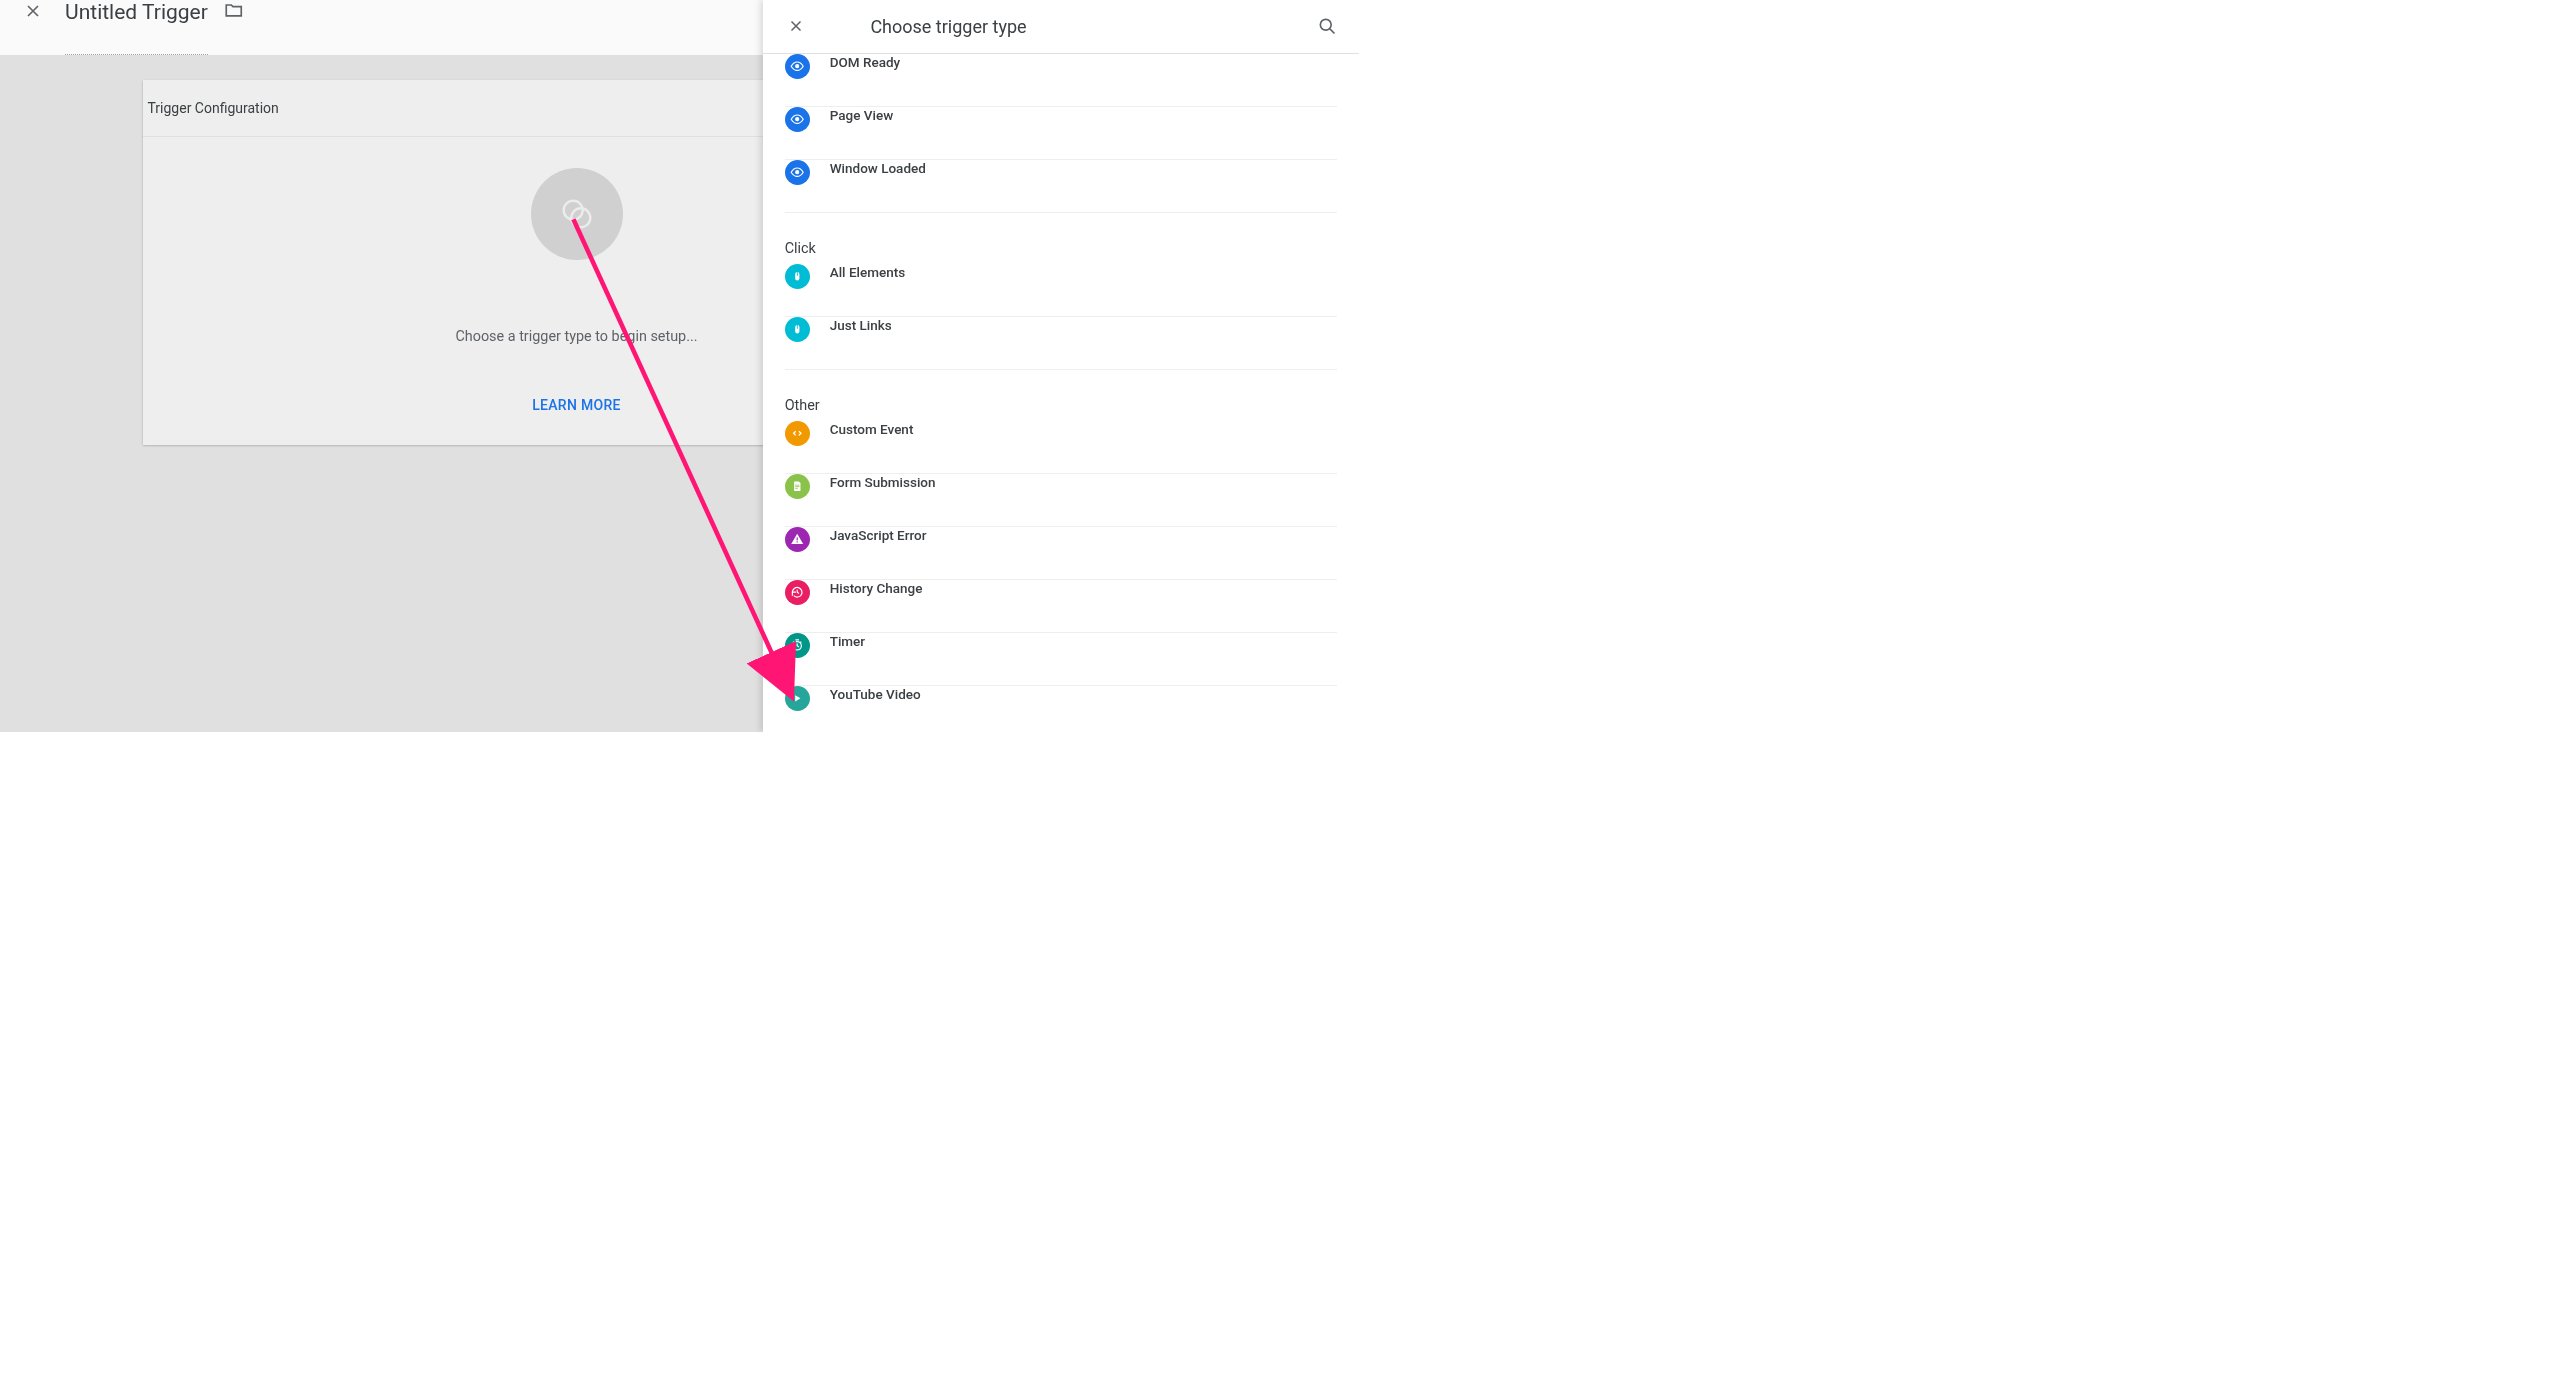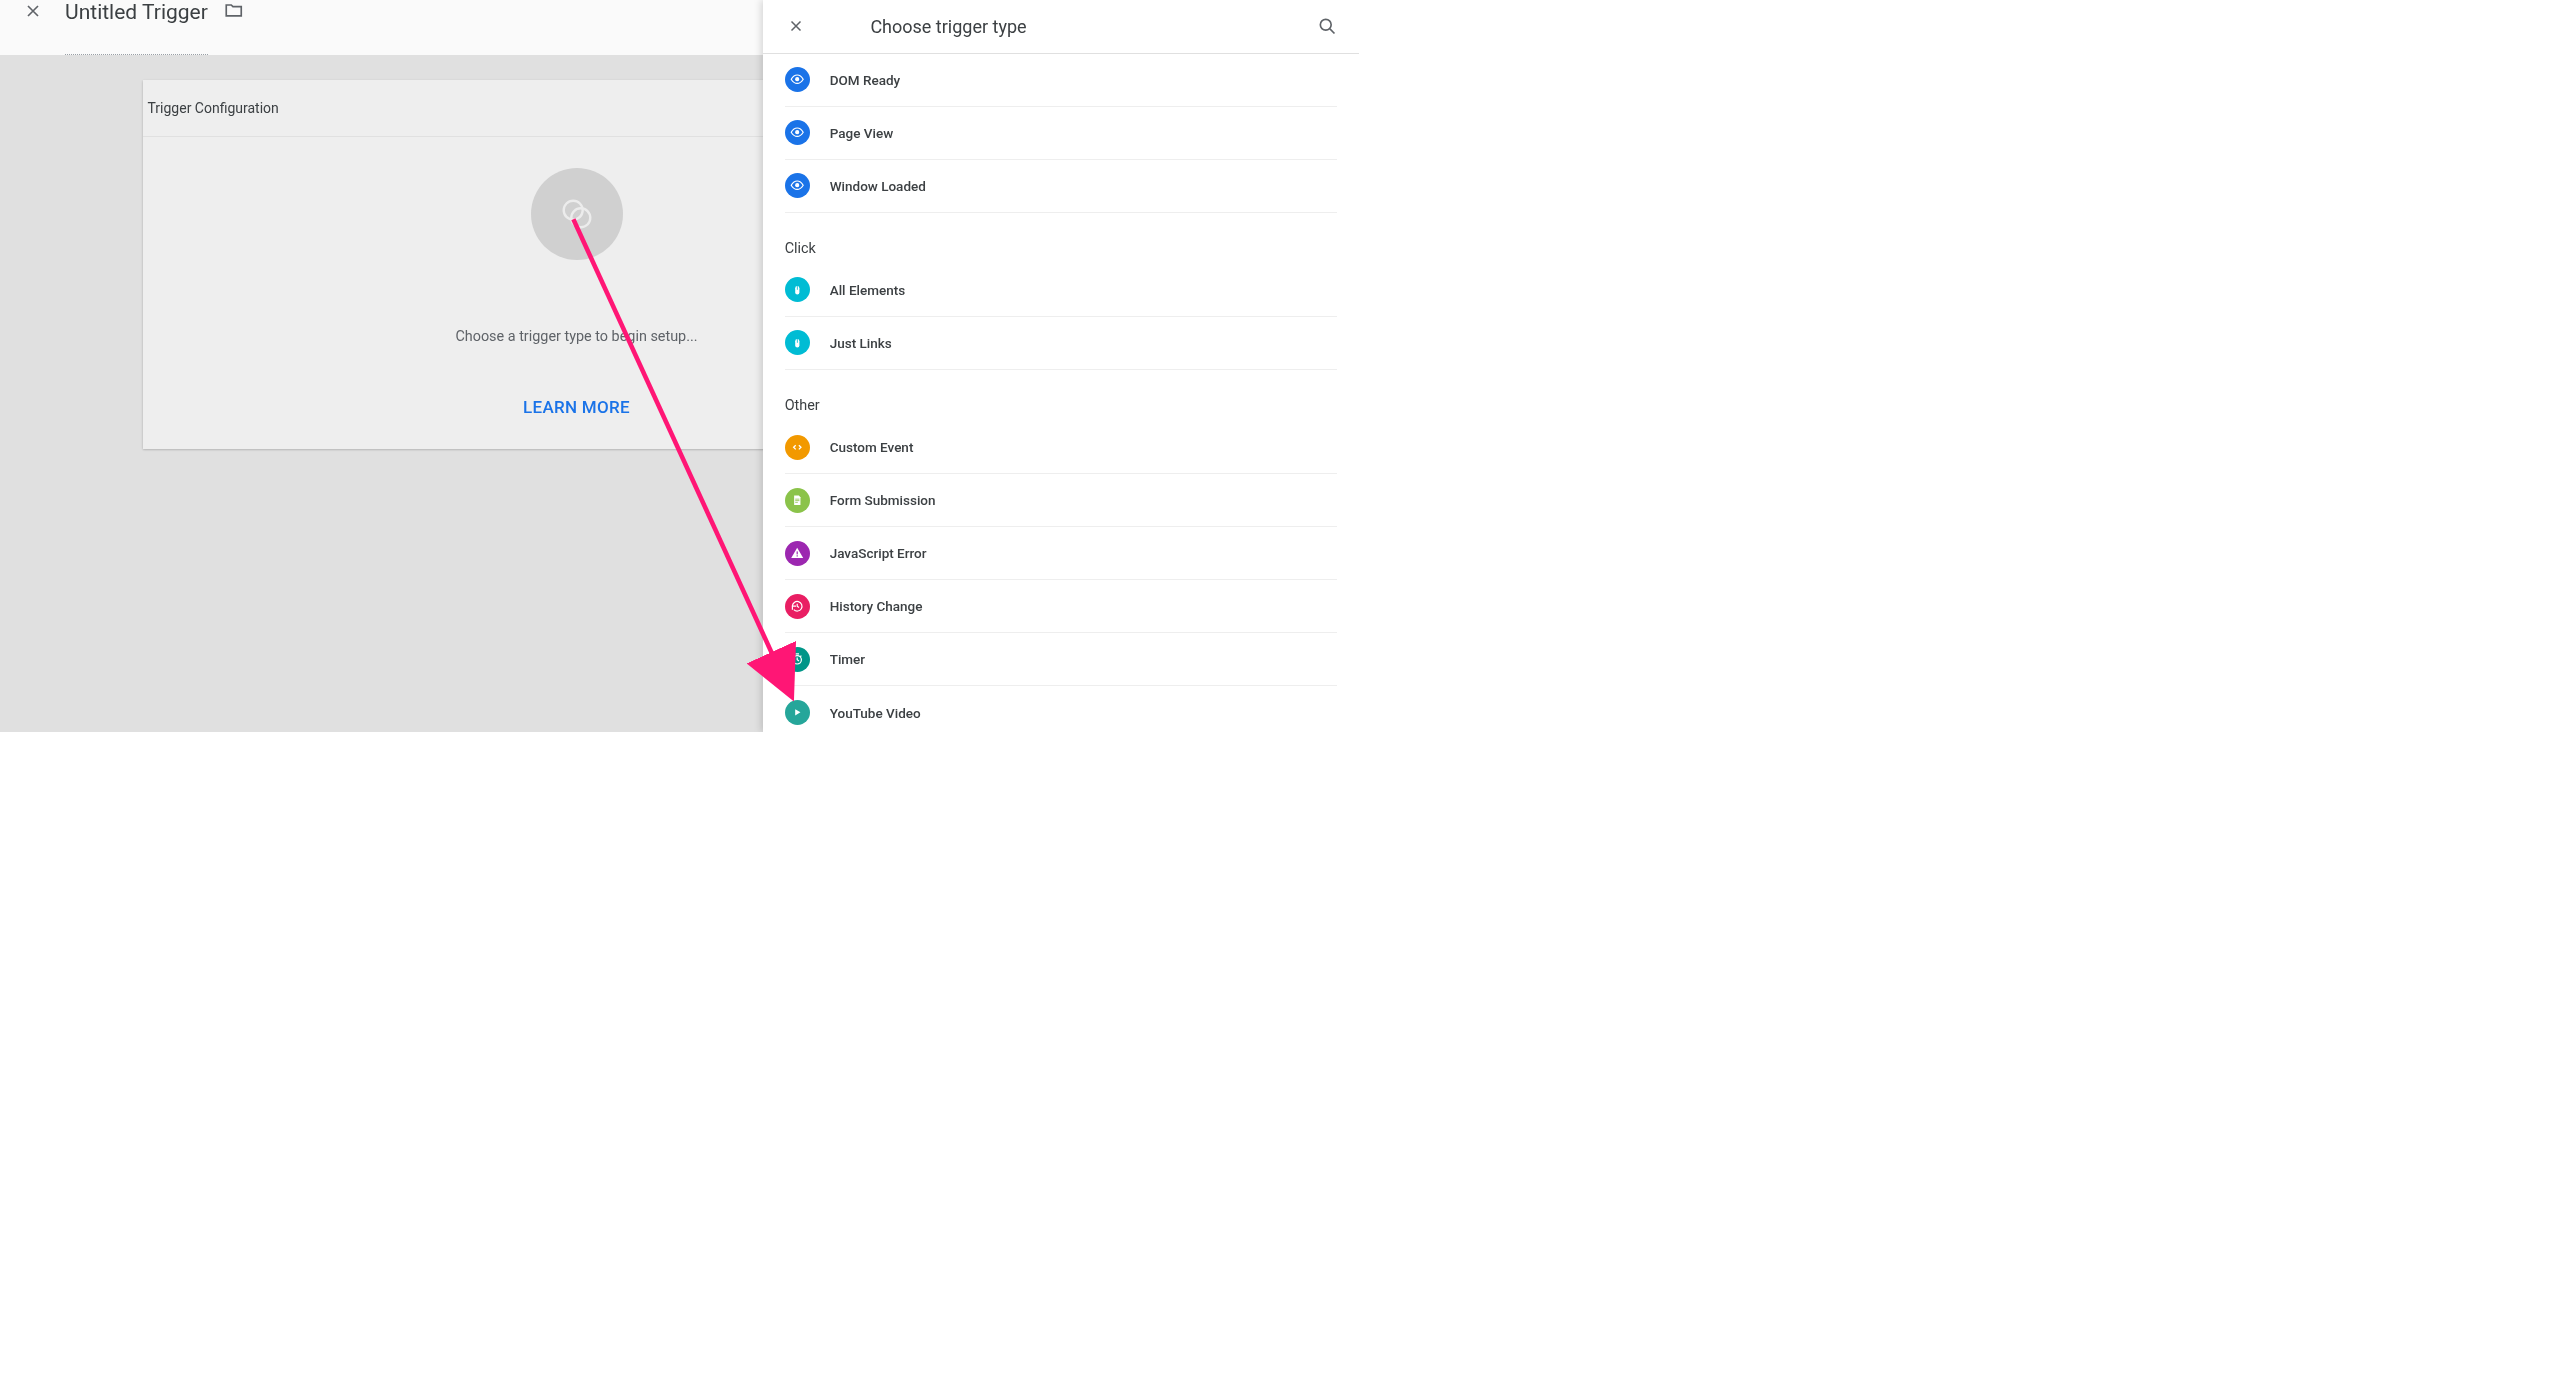--- a/index.html
+++ b/index.html
@@ -85,21 +85,21 @@
       cursor: pointer;
     }
     .empty-circle svg { opacity: 0.6; }
     .prompt-text {
       color: #5f6368;
       font-size: 14.4px;
       margin-bottom: 9px;
     }
     .learn-more {
       color: #1a73e8;
-      font-size: 17px;
+      font-size: 14px;
       font-weight: 500;
       letter-spacing: 0.3px;
       cursor: pointer;
     }
     
     .side-panel {
       position: absolute;
       top: 0;
       right: 0;
       width: 596px;
@@ -134,21 +134,20 @@
       overflow-y: auto;
       padding: 0 21.7px 21.7px;
     }
     .section-label {
       font-size: 14.4px;
       color: #3c4043;
       padding: 27px 0 7.2px;
     }
     .trigger-row {
       display: flex;
-      align-items: center;
       height: 53px;
       border-bottom: 0.9px solid #eeeeee;
       cursor: pointer;
     }
     .trigger-row:first-of-type { border-top: none; }
     .icon-wrap {
       width: 25px;
       height: 25px;
       border-radius: 50%;
       display: flex;

